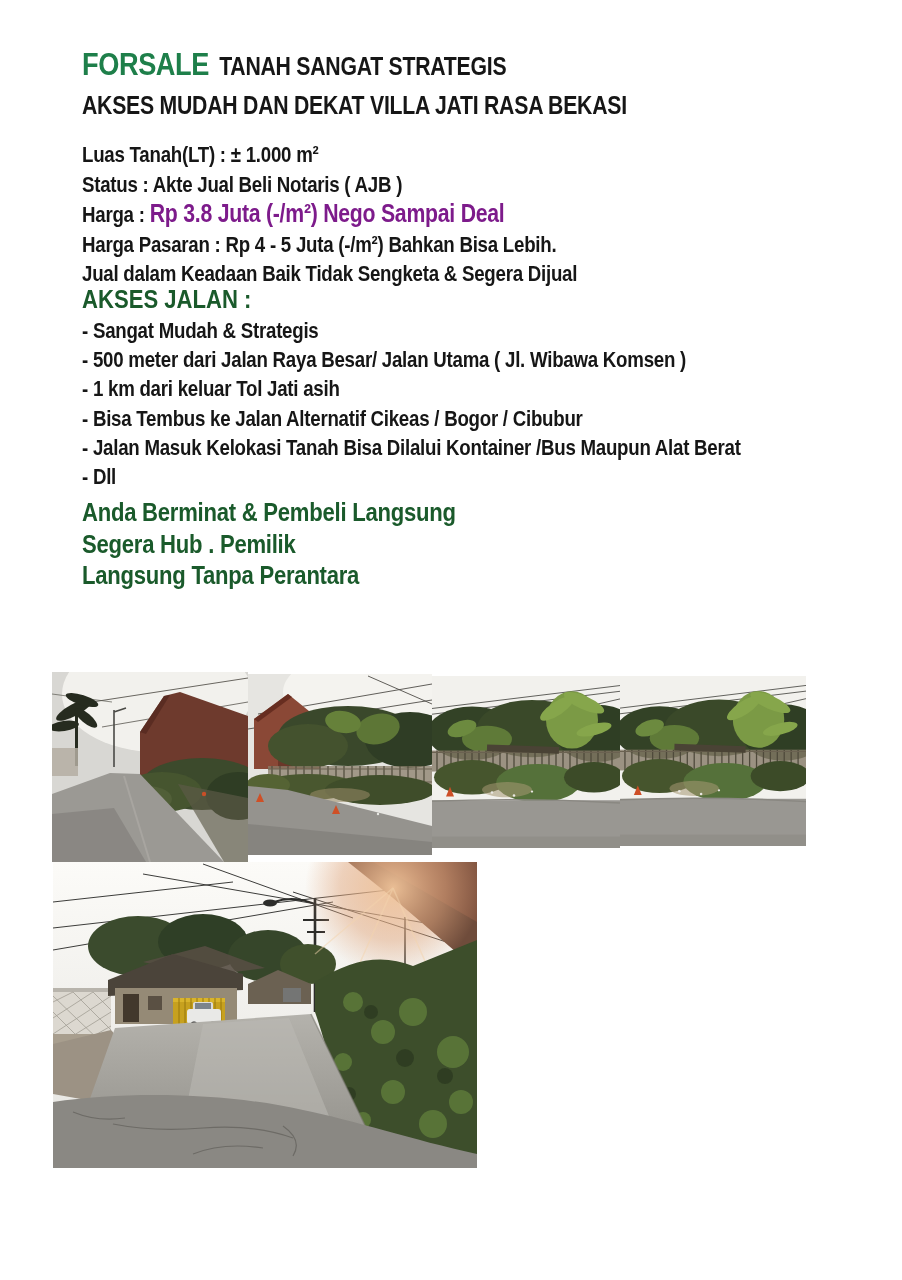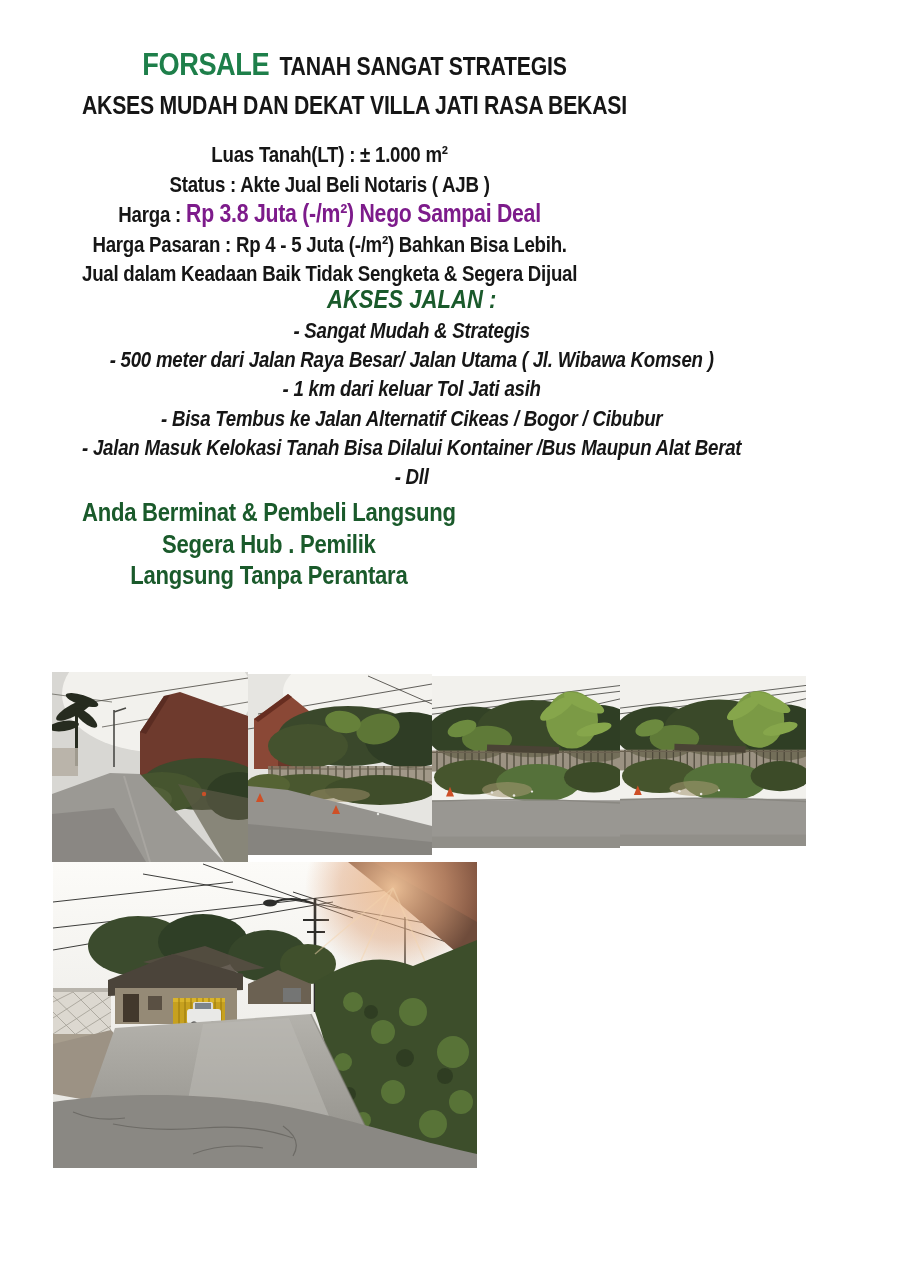--- a/index.html
+++ b/index.html
@@ -9,36 +9,35 @@
     --text-black:#161616;
     --footer-bar:#0b0b0b;
     --paper:#ffffff;
   }
   *{box-sizing:border-box;}
   html,body{margin:0;padding:0;background:#ffffff;}
   .sheet{
     position:relative;width:902px;height:1168px;background:var(--paper);
     overflow:hidden;font-family:"Liberation Sans",sans-serif;font-weight:700;
     color:var(--text-black);
-    text-align:center;
   }
   .tline{white-space:nowrap;transform:scaleX(.85);transform-origin:left top;letter-spacing:-.3px;}
   
   .title{position:absolute;left:82px;top:44px;}
   .line1{line-height:40px;}
   .forsale{font-size:32px;color:var(--brand-green);letter-spacing:-.5px;}
   .trest{font-size:25px;margin-left:12px;}
   .subtitle{font-size:25px;line-height:30px;}
   
   .details{position:absolute;left:82px;top:140px;}
   .details .d{font-size:22px;line-height:29.5px;}
   .price-label{margin-right:6px;}
   .price-value{font-size:25px;color:var(--price-purple);}
   
-  .akses{position:absolute;left:82px;top:282px;font-style:italic;}
+  .akses{position:absolute;left:82px;top:282px;}
   .akses .heading{font-size:26px;line-height:34px;color:var(--heading-green);letter-spacing:0;}
   .akses .item{font-size:22px;line-height:29.2px;}
   
   .cta{position:absolute;left:82px;top:497px;color:var(--heading-green);}
   .cta .c{font-size:26px;line-height:31.6px;}
   .phones{position:absolute;left:82px;top:593px;}
   .phones .p{font-size:26px;line-height:32px;}
   .nm{display:inline-block;width:194px;}
   .hp{display:inline-block;width:68px;}
   .num{letter-spacing:.2px;}

